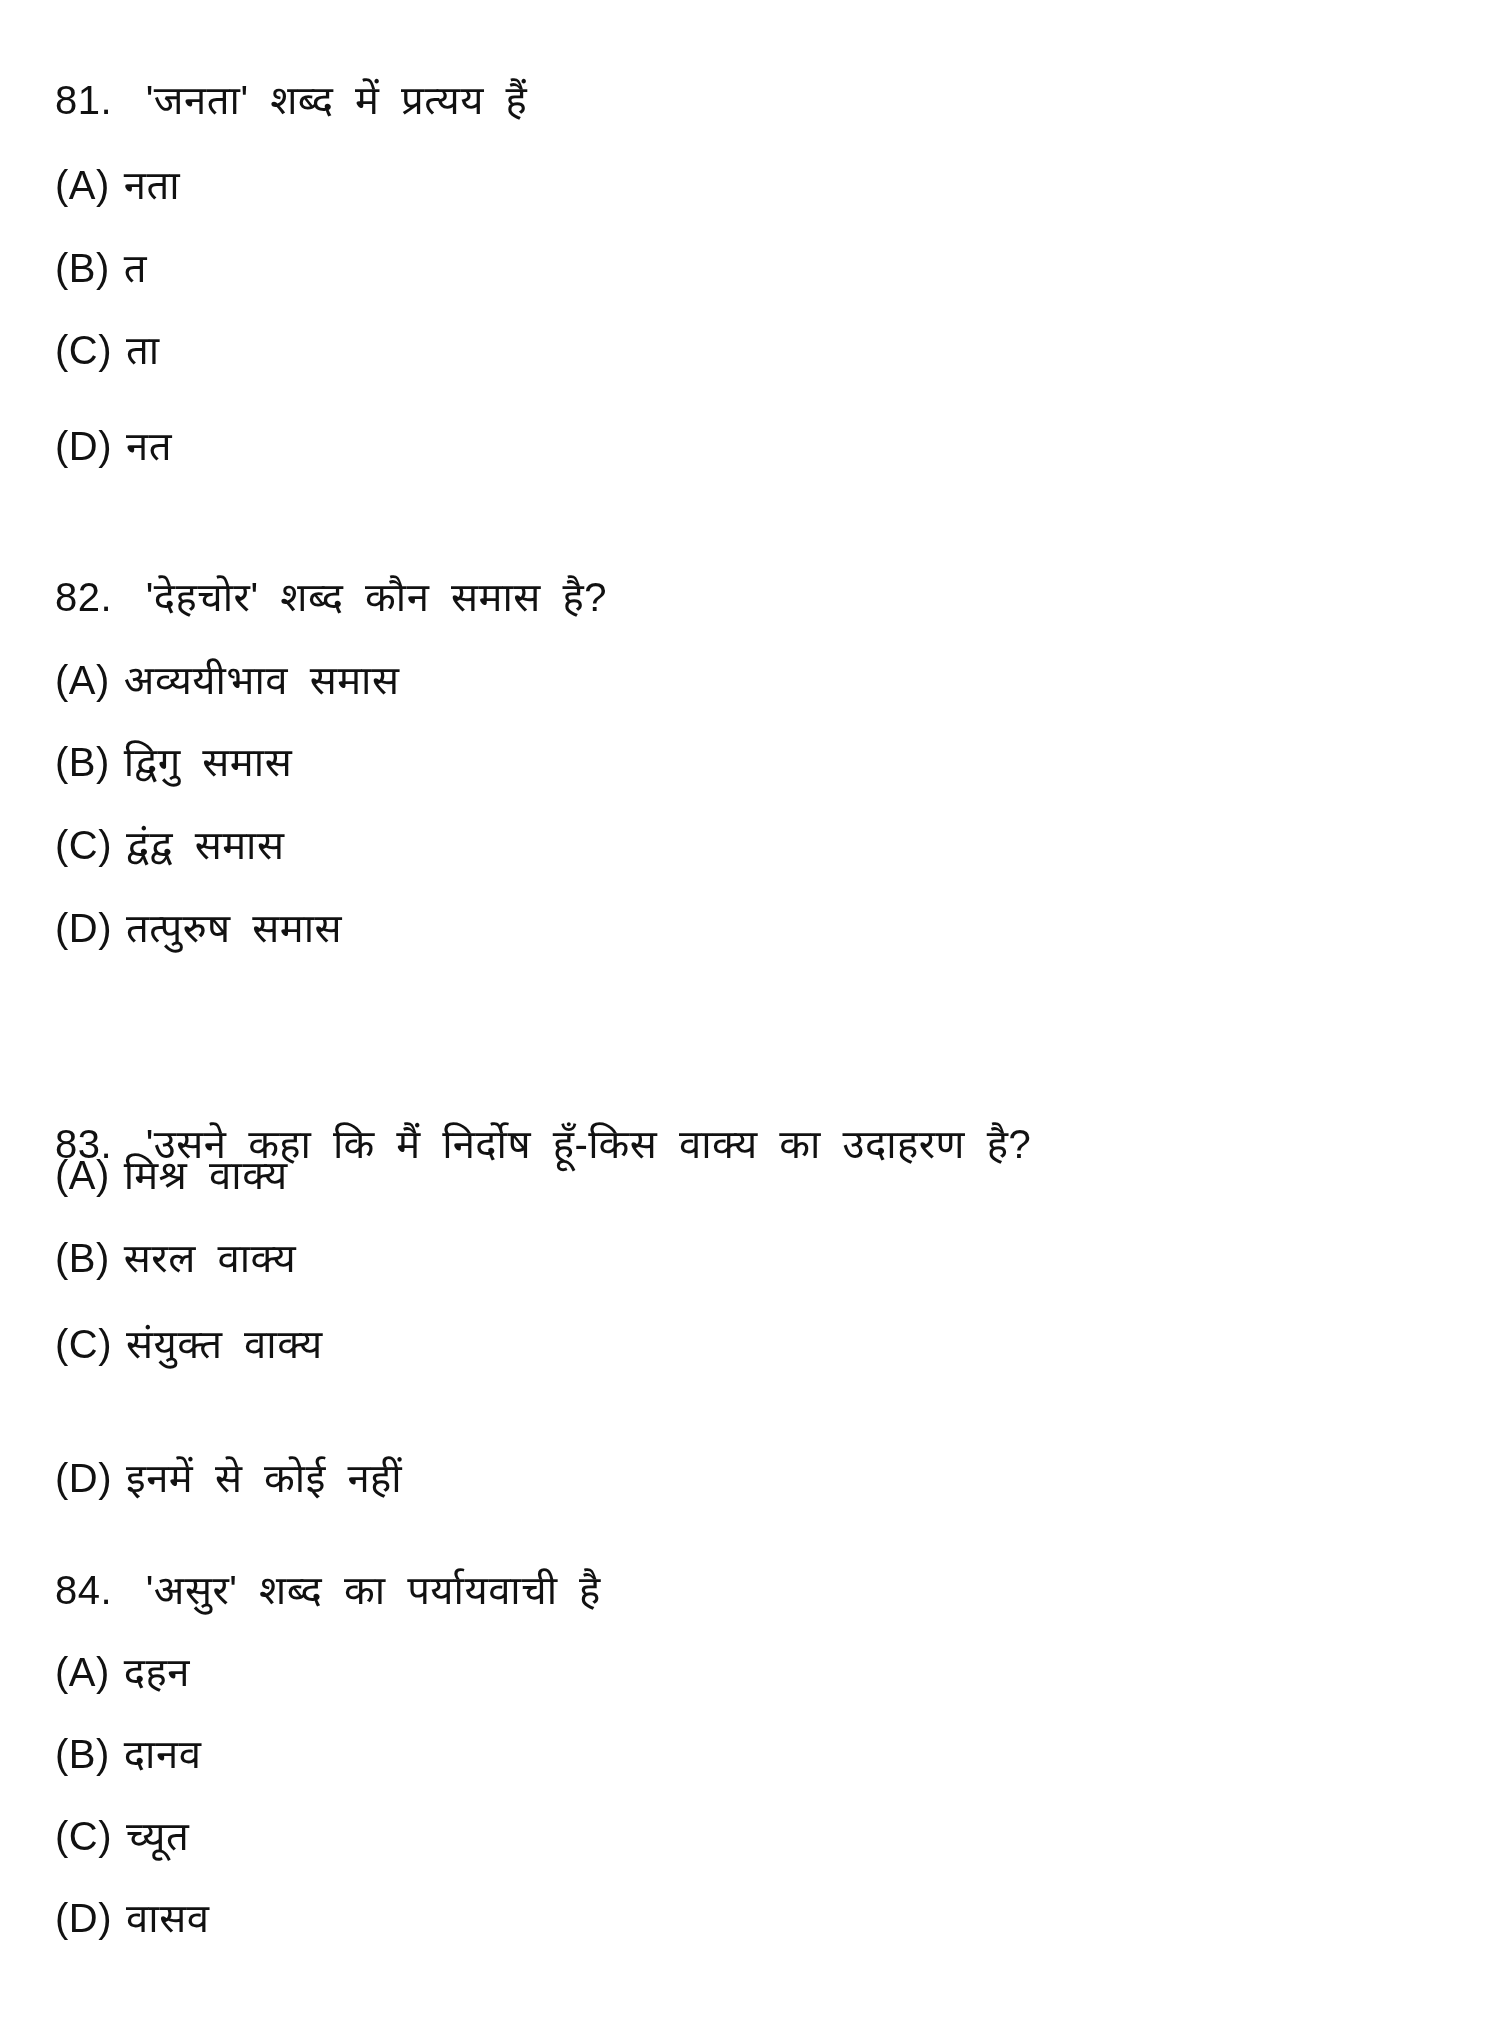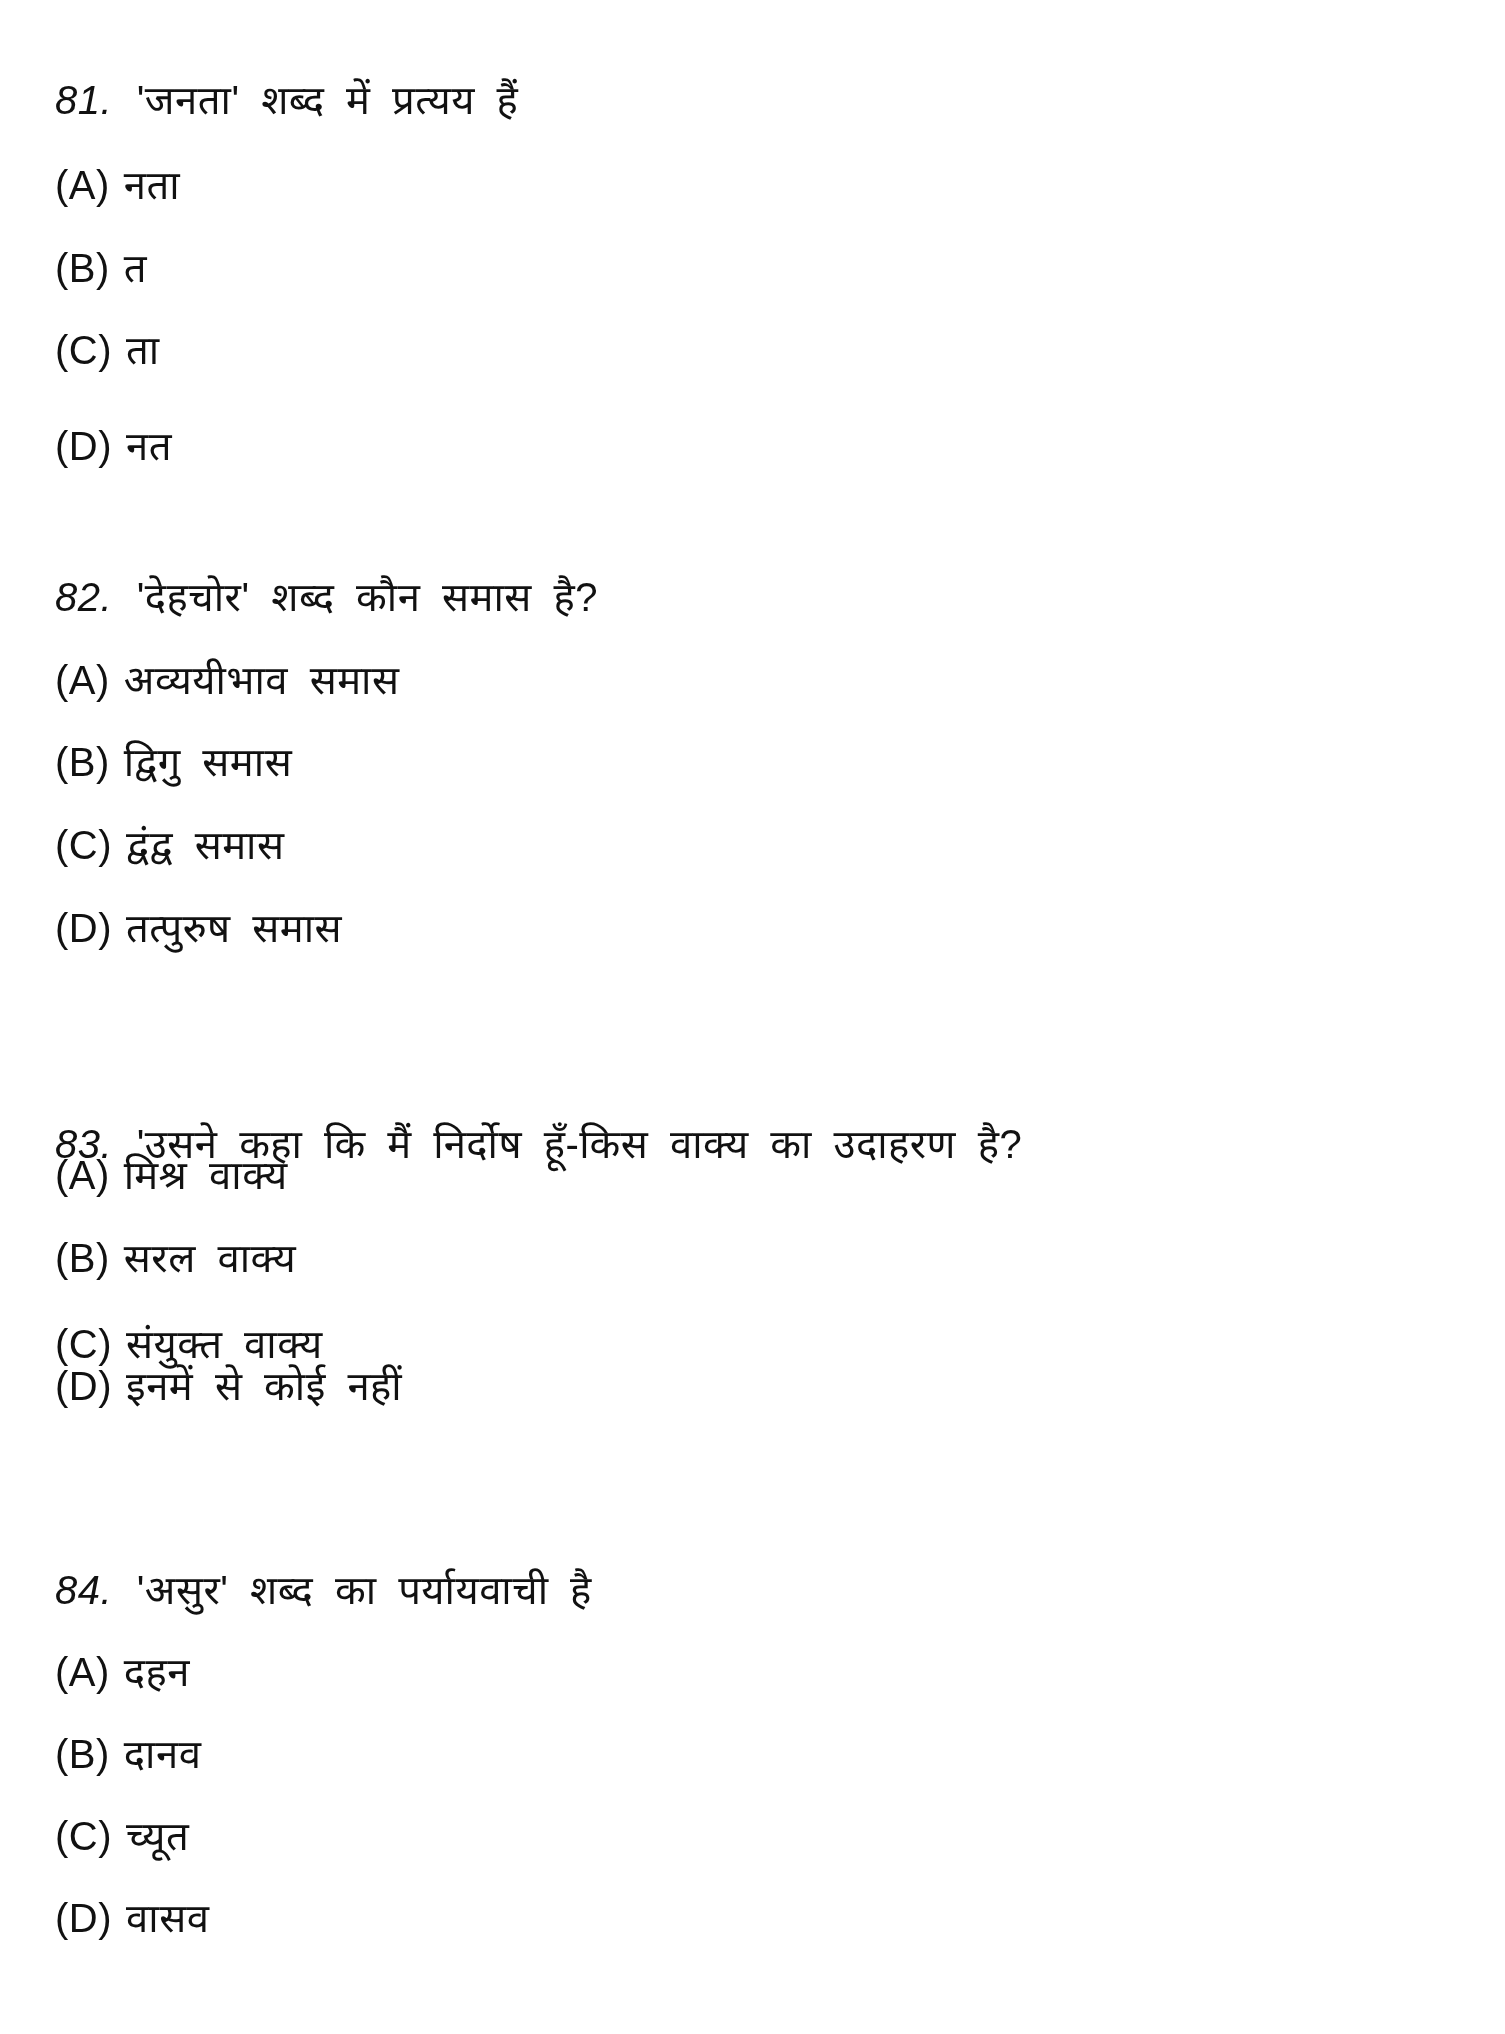--- a/index.html
+++ b/index.html
@@ -17,21 +17,21 @@
     }
     .line {
       position: absolute;
       left: 55px;
       font-size: 40px;
       line-height: 52px;
       white-space: nowrap;
       letter-spacing: 0.5px;
       word-spacing: 10px;
     }
-    .qnum { margin-right: 3px; font-style: italic; }
+    .qnum { margin-right: 12px; }
     .olabel { margin-right: 14px; }
   </style>
 </head>
 <body>
 
 <div>
   <div class="line" style="top:74px">
     <span class="qnum">81.</span>
     <span>'जनता' शब्द में प्रत्यय हैं</span>
   </div>
@@ -75,21 +75,21 @@
   </div>
   <div class="line" style="top:1149px">
     <span class="olabel">(A)</span><span>मिश्र वाक्य</span>
   </div>
   <div class="line" style="top:1232px">
     <span class="olabel">(B)</span><span>सरल वाक्य</span>
   </div>
   <div class="line" style="top:1318px">
     <span class="olabel">(C)</span><span>संयुक्त वाक्य</span>
   </div>
-  <div class="line" style="top:1360px">
+  <div class="line" style="top:1452px">
     <span class="olabel">(D)</span><span>इनमें से कोई नहीं</span>
   </div>
 </div>
 
 <div>
   <div class="line" style="top:1564px">
     <span class="qnum">84.</span>
     <span>'असुर' शब्द का पर्यायवाची है</span>
   </div>
   <div class="line" style="top:1646px">

